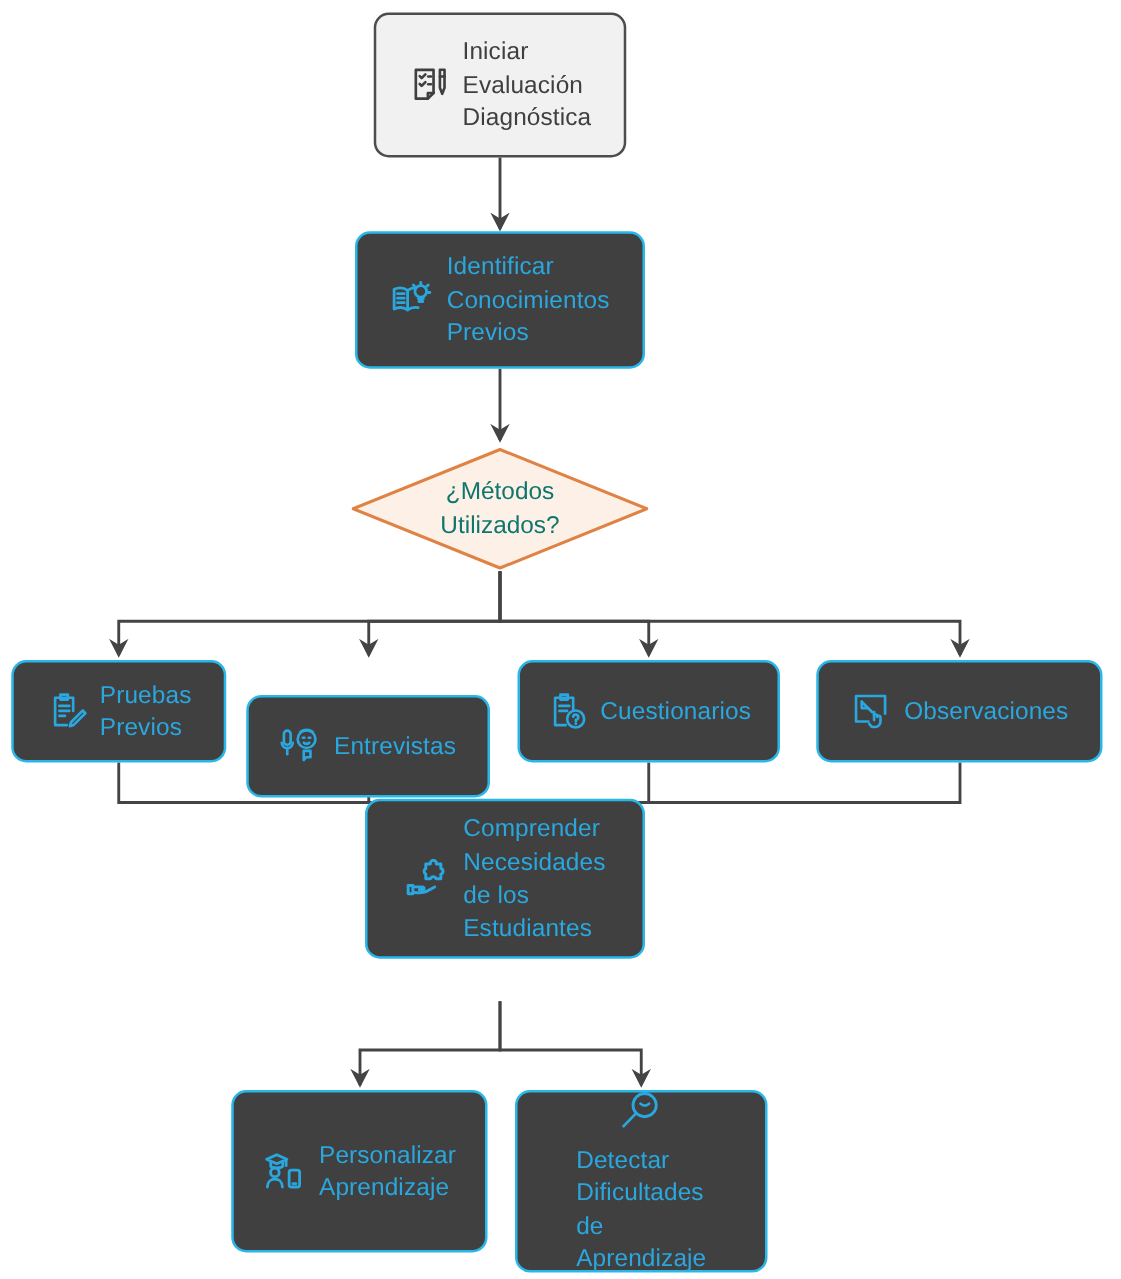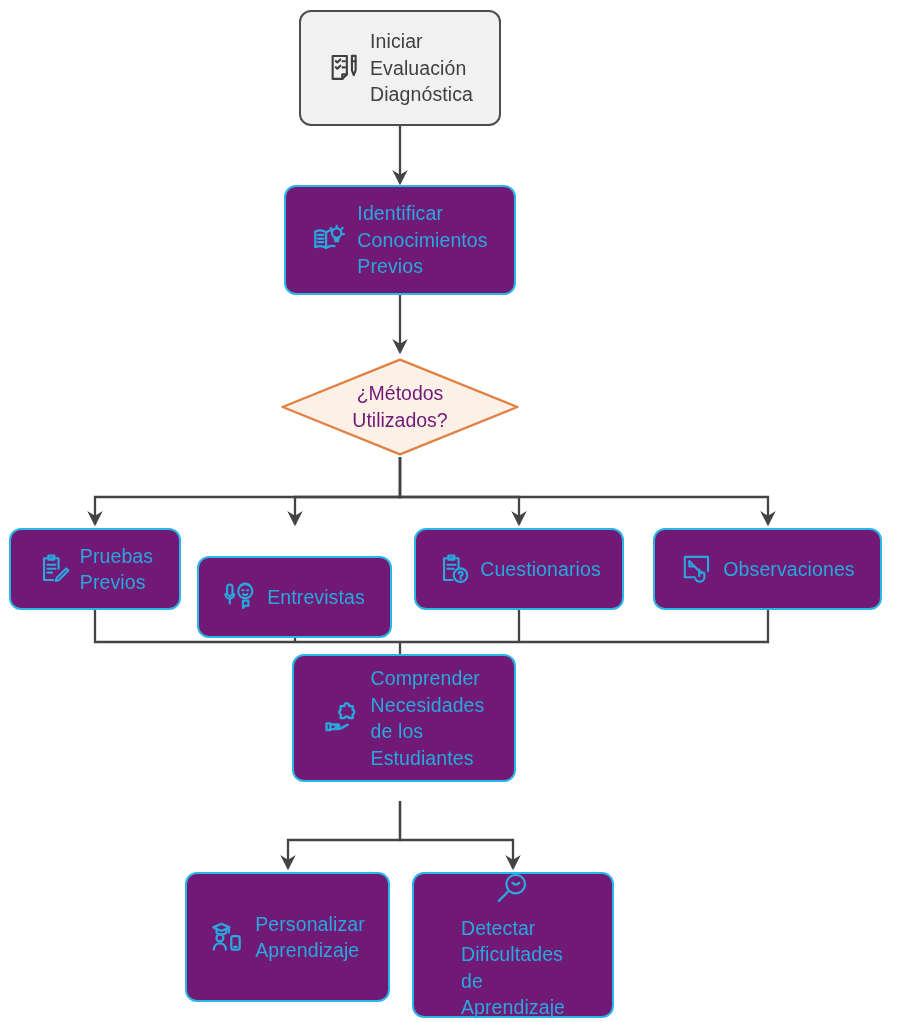--- a/index.html
+++ b/index.html
@@ -53,41 +53,41 @@
     justify-content: center;
   }
   
   .n-start {
     background: #f1f1f1;
     border-color: #4d4d4d;
     color: #3f3f3f;
   }
   
   .n-proc {
-    background: #701a75;
+    background: #404040;
     border-color: #29b6e8;
     color: #29a7de;
   }
   
   .n-dec {
     position: absolute;
     display: flex;
     align-items: center;
     justify-content: center;
   }
   .n-dec .diamond-svg {
     position: absolute;
     left: 0;
     top: 0;
   }
   .n-dec .label {
     position: relative;
     font-size: 19.5px;
     line-height: 27px;
-    color: #701a75;
+    color: #0f766e;
     text-align: center;
     white-space: pre-line;
   }
 </style>
 </head>
 <body>
 
 <div id="canvas">
 
   <svg class="edges" viewBox="0 0 897 1023" xmlns="http://www.w3.org/2000/svg">
@@ -212,21 +212,21 @@
         <path d="M8 2.6 h4.2 v2.8 H8 Z"></path>
         <path d="M7.4 9 h5.6 M7.4 11.8 h4.4"></path>
         <circle cx="16.6" cy="16.4" r="4.8"></circle>
         <path d="M15.2 15.1 a1.45 1.45 0 1 1 1.5 1.7 v0.9"></path>
         <path d="M16.7 18.9 v0.25"></path>
       </svg>
     </span>
     <span class="label">Cuestionarios</span>
   </div>
 
-  <div class="node n-proc" style="left:292px; top:654px; width:224px; height:128px;">
+  <div class="node n-proc" style="left:292px; top:639px; width:224px; height:128px;">
     <span class="ico">
       <svg width="38" height="38" viewBox="0 0 24 24" fill="none" stroke="#29a7de" stroke-width="1.5" stroke-linecap="round" stroke-linejoin="round">
         <path d="M13.2 3.2 a1.5 1.5 0 0 1 2.6 1.3 h2.3 v2.3 a1.5 1.5 0 0 1 0 2.9 v2.3 h-2.4 a1.5 1.5 0 0 0 -2.8 0 h-2.4 v-2.4 a1.5 1.5 0 0 1 0 -2.7 V4.5 h2.3 a1.5 1.5 0 0 1 0.4 -1.3 Z"></path>
         <path d="M1.6 15.4 h2.4 v4.2 H1.6 Z"></path>
         <path d="M4.6 16.1 h4.2 c0.9 0 1.3 1.3 0 1.5 h-1.6"></path>
         <path d="M4.6 19 c2.4 0 4.4 0.4 6.3 -0.6 l4.1 -2.2"></path>
       </svg>
     </span>
     <span class="label">Comprender
 Necesidades

